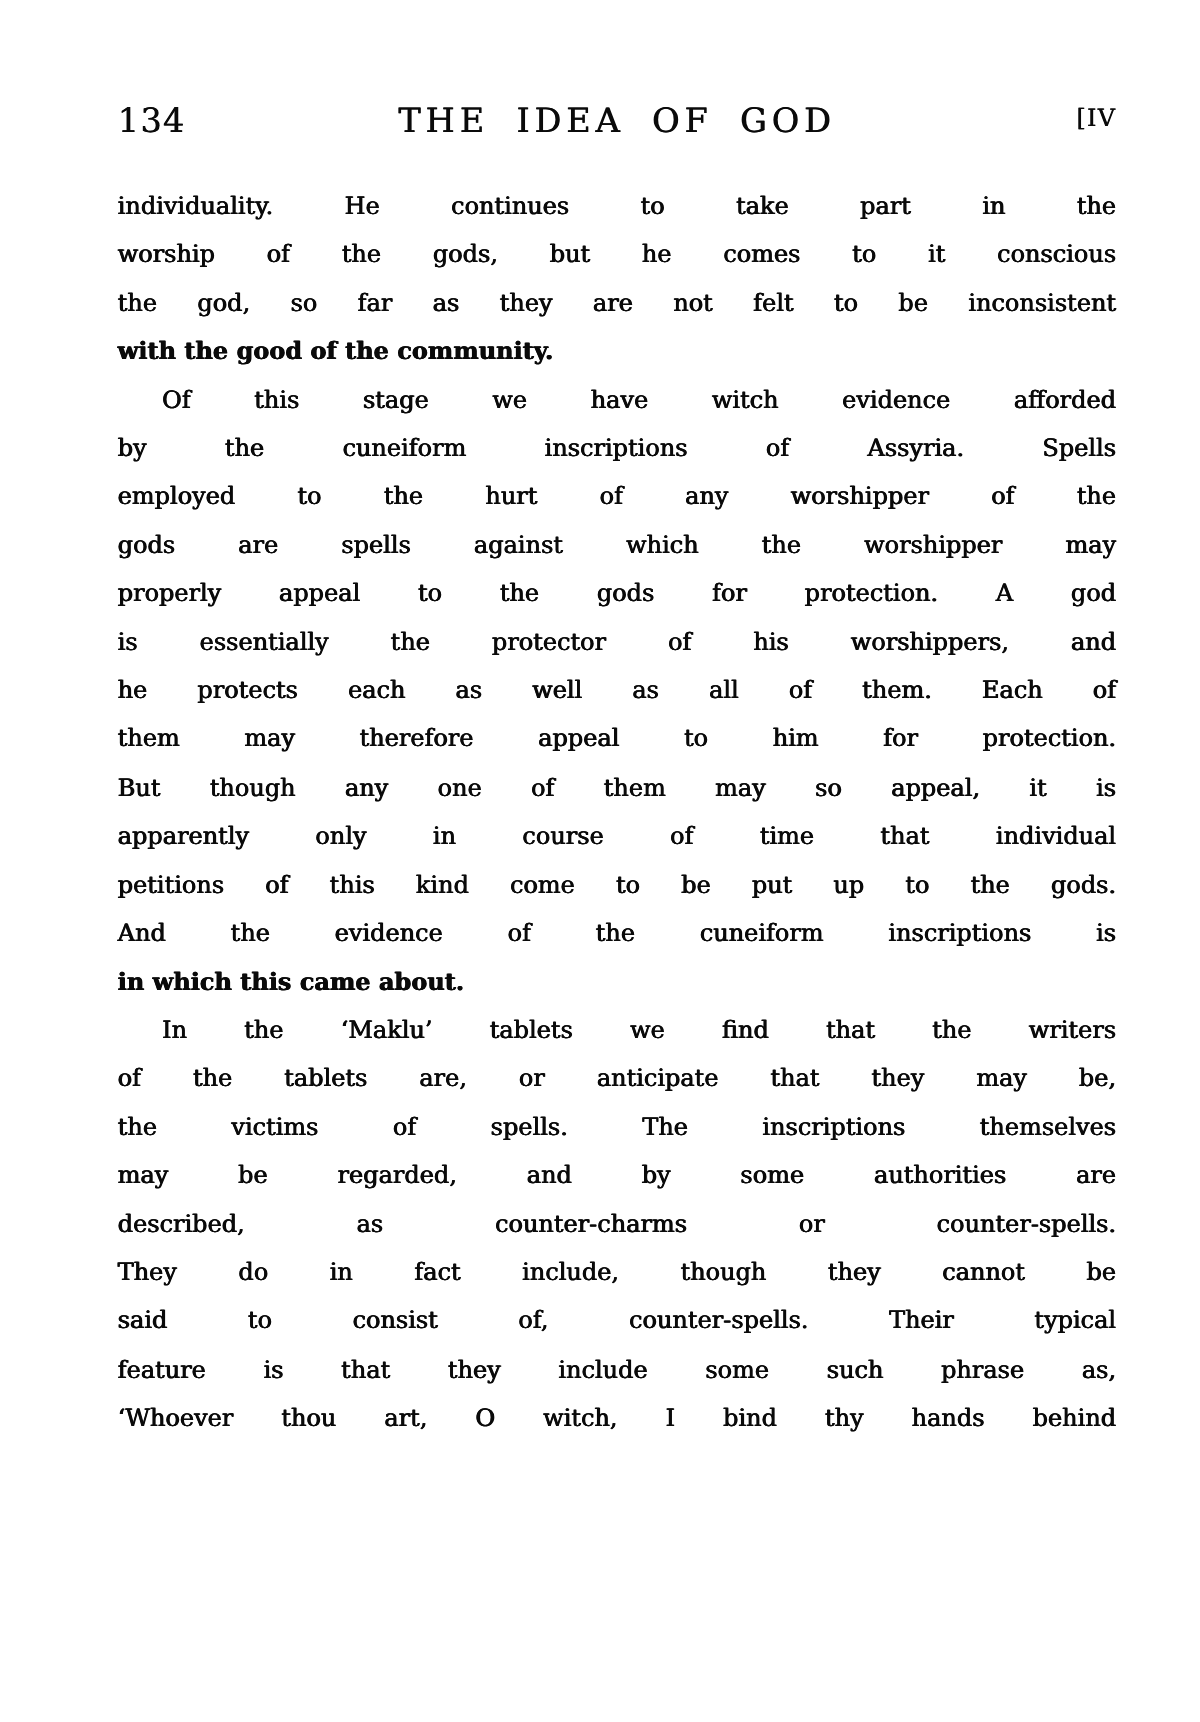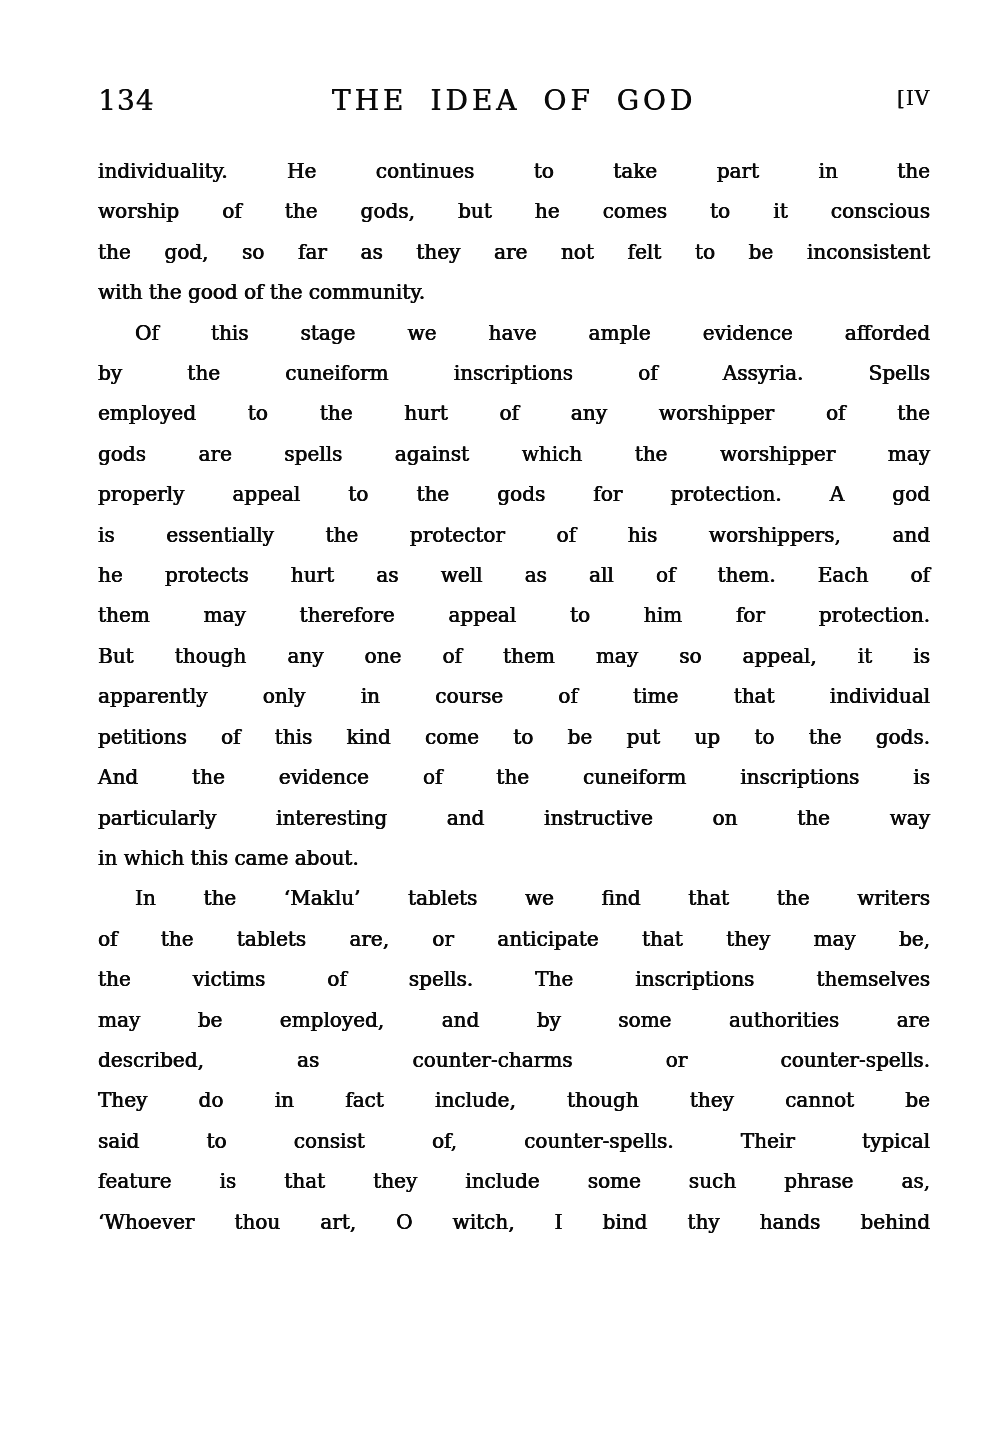--- a/index.html
+++ b/index.html
@@ -49,57 +49,57 @@
   .line {
     font-size: 20px;
     line-height: 40.4px;
     text-align: justify;
     text-align-last: justify;
     text-shadow: 0.45px 0 currentColor, -0.25px 0 currentColor;
   }
   .line.last {
     text-align: right;
     text-align-last: left;
+    font-weight: bold;
   }
   .line.indent {
     text-indent: 37px;
   }
 </style>
 </head>
 <body>
 
 <div class="page">
   <header class="running-head">
     <span class="page-number">134</span>
     <span class="running-title">THE IDEA OF GOD</span>
     <span class="chapter-marker">[IV</span>
   </header>
 
   <main class="text-block">
       <div class="line">individuality. He continues to take part in the</div>
       <div class="line">worship of the gods, but he comes to it conscious</div>
       <div class="line">the god, so far as they are not felt to be inconsistent</div>
       <div class="line last">with the good of the community.</div>
-      <div class="line indent">Of this stage we have ample evidence afforded</div>
+      <div class="line indent">Of this stage we have witch evidence afforded</div>
       <div class="line">by the cuneiform inscriptions of Assyria. Spells</div>
       <div class="line">employed to the hurt of any worshipper of the</div>
       <div class="line">gods are spells against which the worshipper may</div>
       <div class="line">properly appeal to the gods for protection. A god</div>
       <div class="line">is essentially the protector of his worshippers, and</div>
-      <div class="line">he protects hurt as well as all of them. Each of</div>
+      <div class="line">he protects each as well as all of them. Each of</div>
       <div class="line">them may therefore appeal to him for protection.</div>
       <div class="line">But though any one of them may so appeal, it is</div>
       <div class="line">apparently only in course of time that individual</div>
       <div class="line">petitions of this kind come to be put up to the gods.</div>
       <div class="line">And the evidence of the cuneiform inscriptions is</div>
-      <div class="line">particularly interesting and instructive on the way</div>
       <div class="line last">in which this came about.</div>
       <div class="line indent">In the ‘Maklu’ tablets we find that the writers</div>
       <div class="line">of the tablets are, or anticipate that they may be,</div>
       <div class="line">the victims of spells. The inscriptions themselves</div>
-      <div class="line">may be employed, and by some authorities are</div>
+      <div class="line">may be regarded, and by some authorities are</div>
       <div class="line">described, as counter-charms or counter-spells.</div>
       <div class="line">They do in fact include, though they cannot be</div>
       <div class="line">said to consist of, counter-spells. Their typical</div>
       <div class="line">feature is that they include some such phrase as,</div>
       <div class="line">‘Whoever thou art, O witch, I bind thy hands behind</div>
     </main>
 </div>
 
 </body></html>

